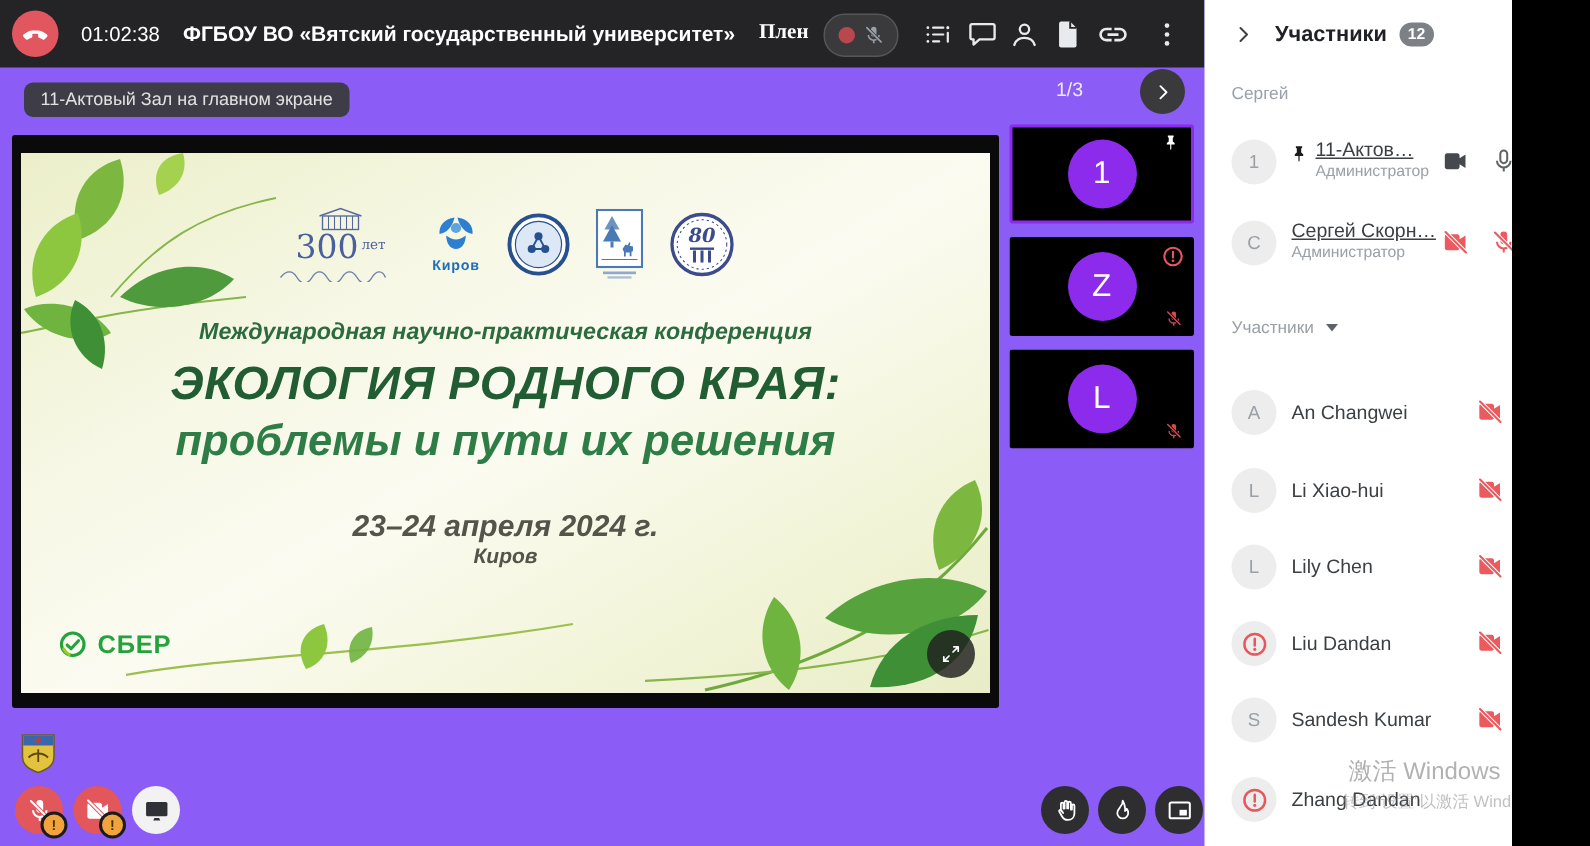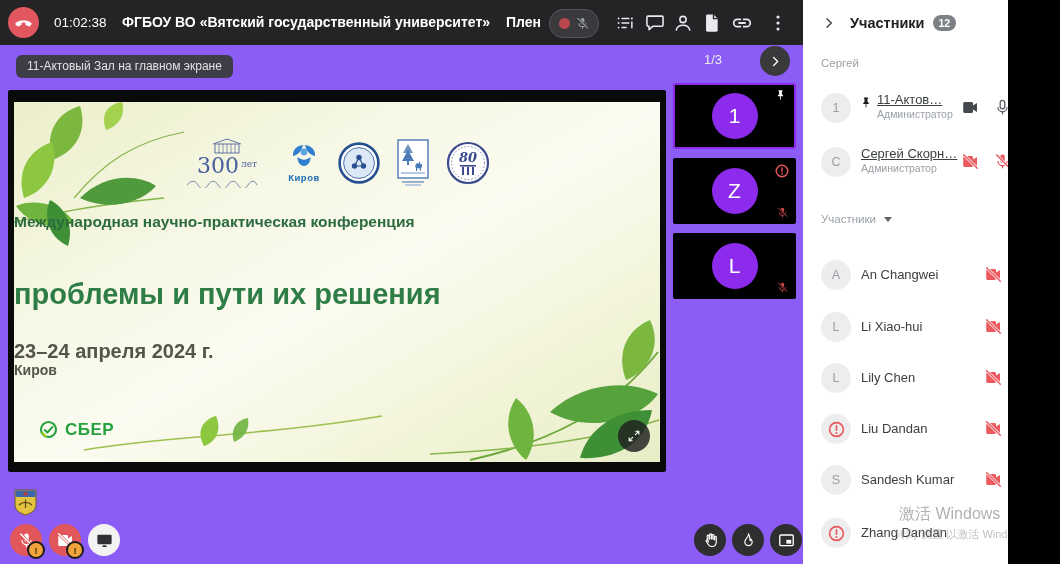--- a/index.html
+++ b/index.html
@@ -8,21 +8,21 @@
   .i{display:block;}
   
   .topbar{position:absolute;left:0;top:0;width:803px;height:45px;background:#242427;}
   .topbar .i{color:#e8eaed;--bg:#242427;}
   .hangup{position:absolute;left:8px;top:7px;width:31px;height:31px;border:none;border-radius:50%;
           background:#e2565f;display:flex;align-items:center;justify-content:center;cursor:pointer;padding:0;}
   .hangup .i{color:#fff;}
   .tb-timer{position:absolute;left:54px;top:15px;color:#fff;font-size:13.5px;}
   .tb-title{position:absolute;left:122px;top:14px;color:#fff;font-size:14px;font-weight:bold;white-space:nowrap;}
   .tb-title2{position:absolute;left:506px;top:14px;width:40px;overflow:hidden;color:#fff;
-             font-size:14px;font-weight:bold;white-space:nowrap;}
+             font-size:14px;font-weight:bold;white-space:nowrap;font-family:Liberation Serif, serif;}
   .recpill{position:absolute;left:549px;top:9px;width:48px;height:27px;border-radius:14px;background:#3a3a3c;
            border:1px solid #55565a;display:flex;align-items:center;justify-content:center;gap:5px;cursor:pointer;}
   .recdot{width:11px;height:11px;border-radius:50%;background:#b8484e;}
   .recpill .i{color:#9aa0a6;--bg:#3a3a3c;}
   .tb-btn{position:absolute;top:11px;width:23px;height:23px;border:none;background:none;padding:0;cursor:pointer;}
   
   .screen-label{position:absolute;left:16px;top:55px;height:23px;line-height:23px;padding:0 11px;
                 border-radius:6px;background:rgba(58,58,60,.95);color:#e2e2e2;font-size:12px;}
   .pagination{position:absolute;left:704px;top:52px;color:#ececec;font-size:13px;}
   .page-next{position:absolute;left:760px;top:46px;width:30px;height:30px;border:none;border-radius:50%;
@@ -36,21 +36,21 @@
   .sl-logos{position:absolute;left:0;right:0;top:33px;height:56px;display:flex;align-items:center;
             justify-content:center;gap:17px;}
   .lg{position:relative;display:flex;flex-direction:column;align-items:center;}
   .lg-300{width:86px;}
   .lg300-script{font-family:"DejaVu Serif",serif;color:#4a5f9e;line-height:20px;}
   .lg300-script .n{font-size:22px;}
   .lg300-script .suf{font-size:9px;margin-left:2px;vertical-align:super;}
   .lg-cap{font-size:9.5px;font-weight:bold;color:#1f6fb5;letter-spacing:.5px;margin-top:1px;}
   .lg80-num{position:absolute;top:9px;left:0;right:0;text-align:center;font-family:"DejaVu Serif",serif;
             font-weight:bold;font-style:italic;font-size:13px;color:#3b4b8c;}
-  .sl-line{position:absolute;left:0;right:0;}
+  .sl-line{position:absolute;left:0;right:0;text-align:center;font-style:italic;}
   .sl-line1{top:111px;font-size:15.5px;font-weight:bold;color:#2c6b3e;}
   .sl-line2{top:136px;font-size:31px;font-weight:800;color:#215c33;letter-spacing:.3px;}
   .sl-line3{top:176px;font-size:29px;font-weight:bold;color:#2f7d46;}
   .sl-date{top:238px;font-size:20px;font-weight:bold;color:#55544b;}
   .sl-city{top:260px;font-size:14px;font-weight:bold;color:#55544b;}
   .sber{position:absolute;left:24px;bottom:22px;display:flex;align-items:center;gap:6px;}
   .sber-label{color:#24a23d;font-weight:bold;font-size:17px;letter-spacing:.5px;}
   .expand-btn{position:absolute;right:10px;bottom:10px;width:32px;height:32px;border:none;border-radius:50%;
               background:rgba(30,30,30,.82);display:flex;align-items:center;justify-content:center;cursor:pointer;padding:0;}
   .expand-btn .i{color:#fff;}
@@ -349,20 +349,21 @@
               <rect x="14" y="24" width="16" height="1.6" fill="#3b4b8c"></rect>
               <rect x="16" y="26" width="2" height="8" fill="#3b4b8c"></rect>
                 <rect x="21" y="26" width="2" height="8" fill="#3b4b8c"></rect>
                 <rect x="26" y="26" width="2" height="8" fill="#3b4b8c"></rect>
             </svg>
             <span class="lg80-num">80</span>
           </div>
         </div>
 
         <div class="sl-line sl-line1">Международная научно-практическая конференция</div>
+        <div class="sl-line sl-line2">ЭКОЛОГИЯ РОДНОГО КРАЯ:</div>
         <div class="sl-line sl-line3">проблемы и пути их решения</div>
         <div class="sl-line sl-date">23–24 апреля 2024 г.</div>
         <div class="sl-line sl-city">Киров</div>
 
         <div class="sber">
           <svg class="i" width="21" height="21" style="color:#24a23d">
               <use href="#ic-check-ring"></use>
             </svg>
           <span class="sber-label">СБЕР</span>
         </div>

